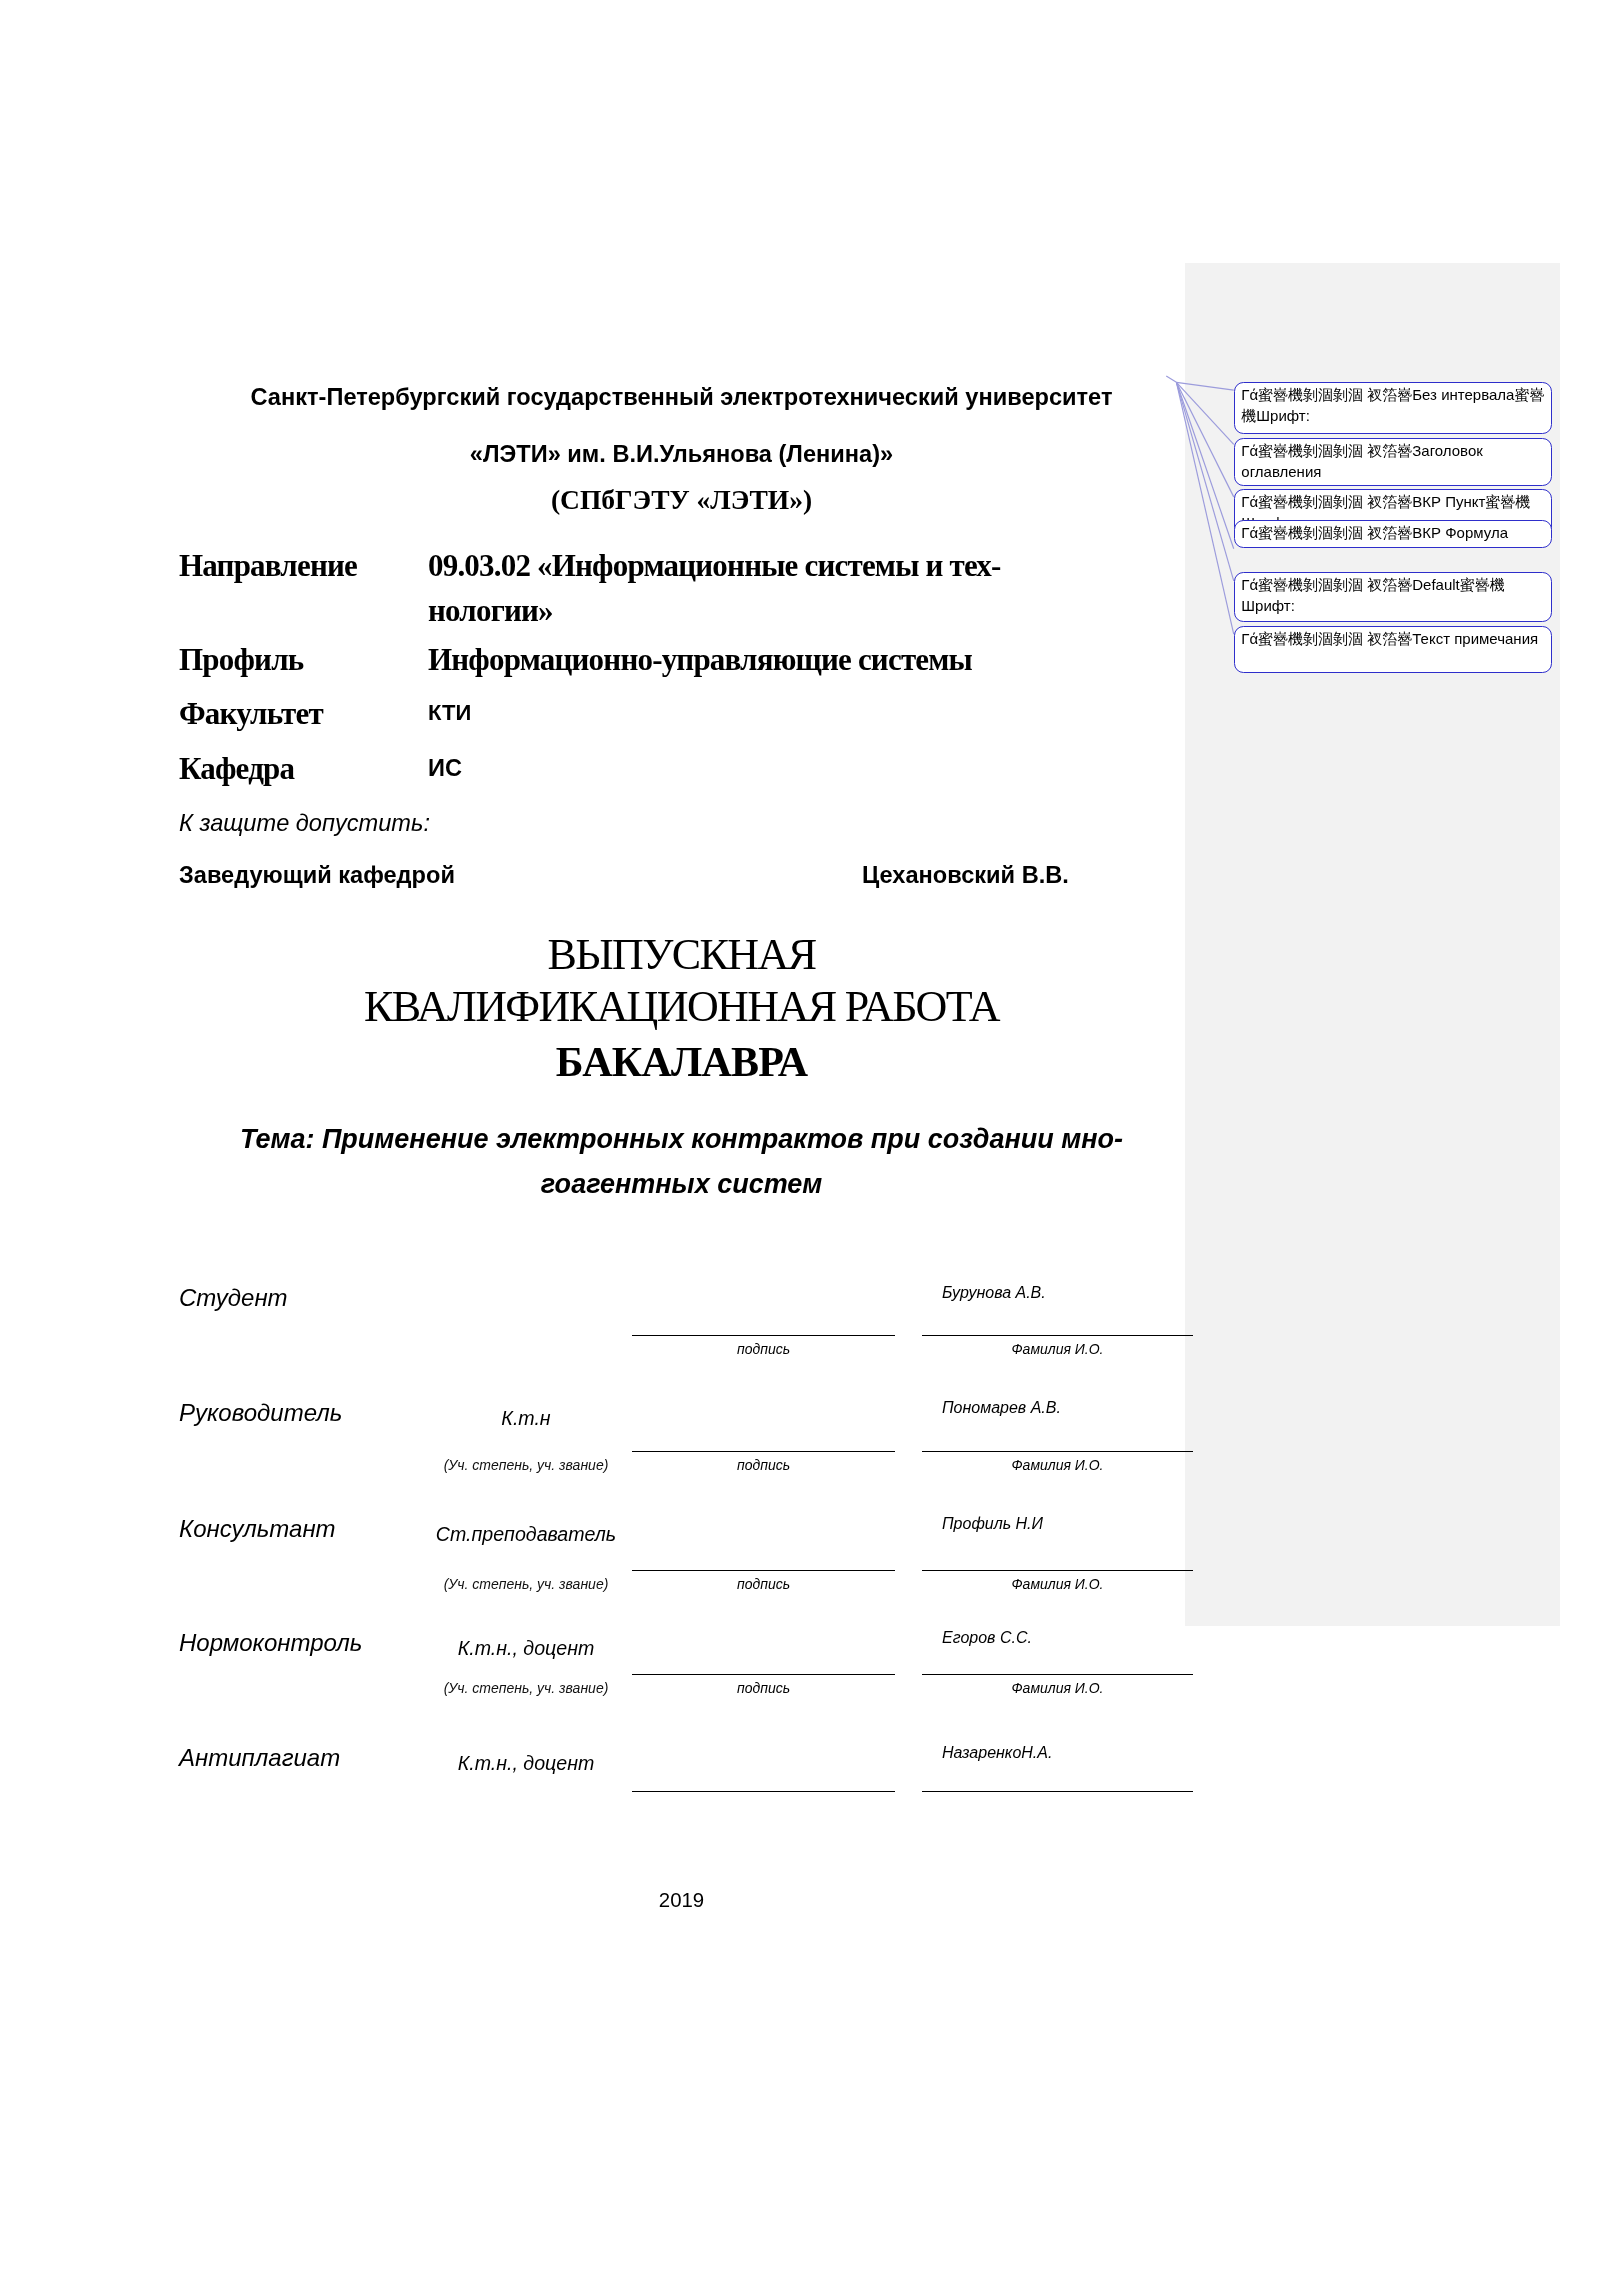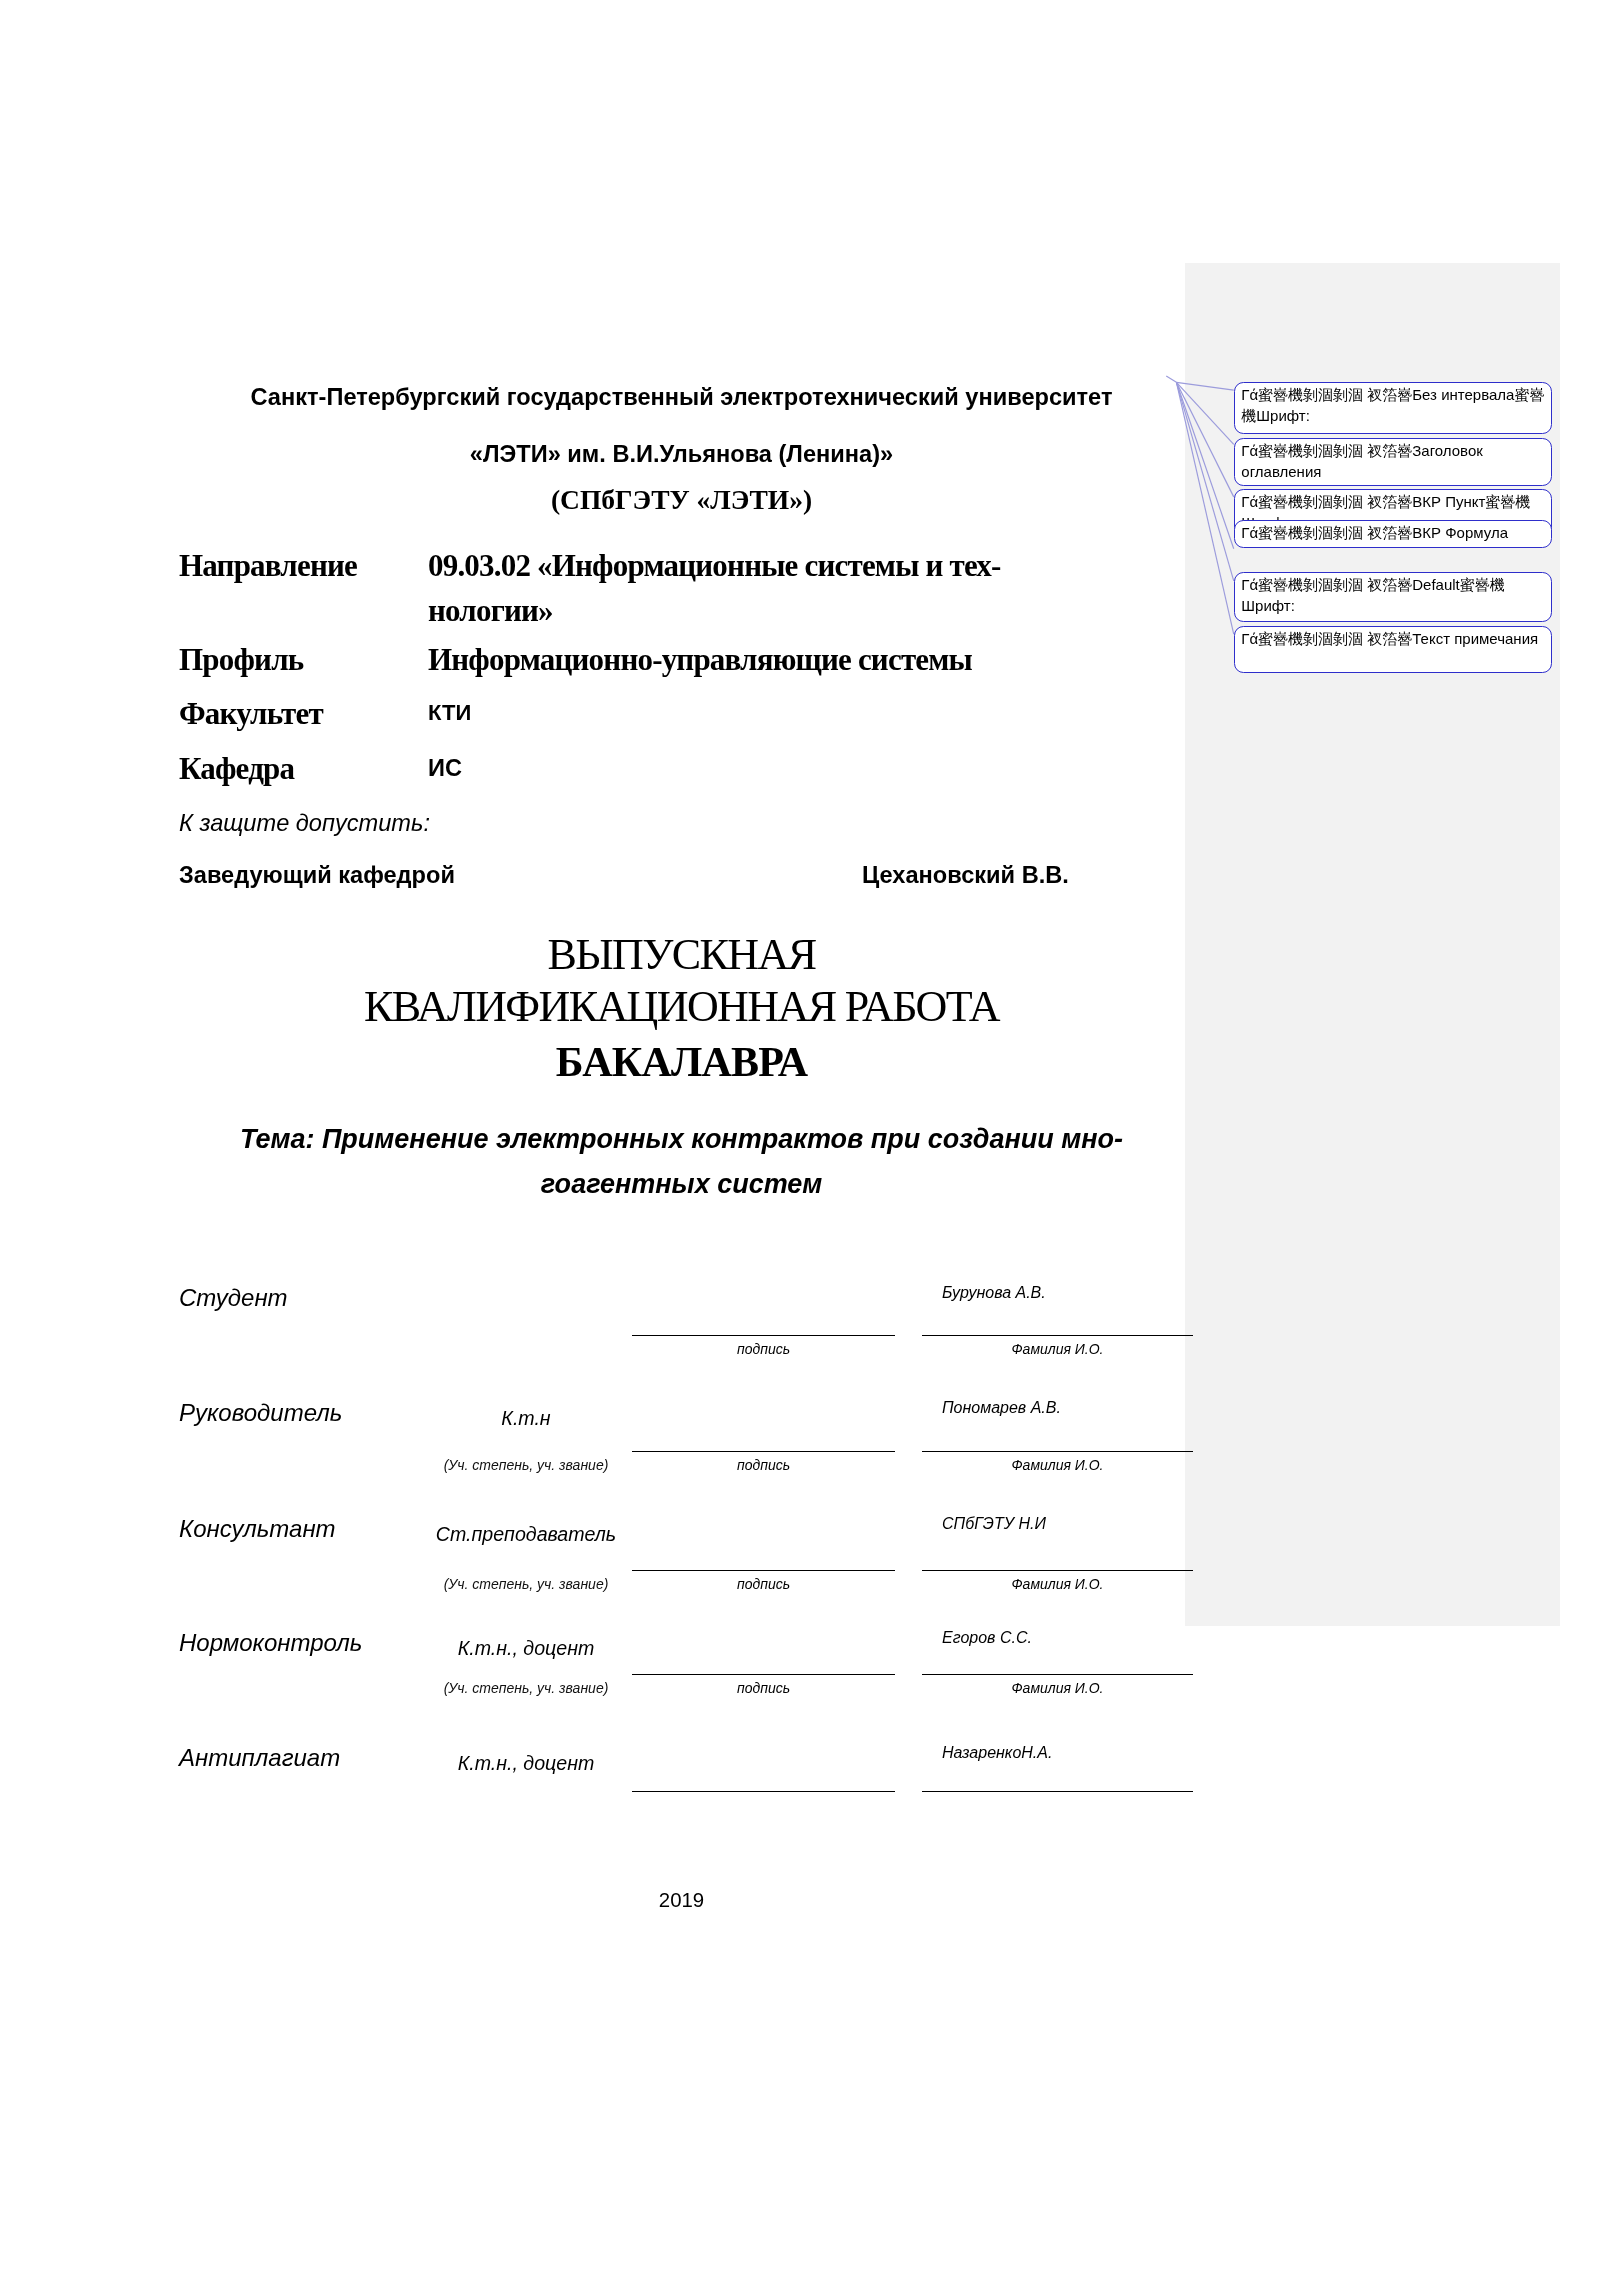--- a/index.html
+++ b/index.html
@@ -109,21 +109,21 @@
   </div>
 
   <div class="abs sig-row" style="top: 1515px;">
     <div class="abs sig-label">Консультант</div>
     <div class="abs sig-degree">Ст.преподаватель</div>
     <div class="abs sig-degree-cap" style="top: 61px;">(Уч. степень, уч. звание)</div>
     <div class="abs sig-line line-sign" style="top: 55px;"></div>
     <div class="abs cap-sign" style="top: 61px;">подпись</div>
     <div class="abs sig-line line-name" style="top: 55px;"></div>
     <div class="abs cap-name" style="top: 61px;">Фамилия И.О.</div>
-    <div class="abs sig-name">СПбГЭТУ Н.И</div>
+    <div class="abs sig-name">Профиль Н.И</div>
   </div>
 
   <div class="abs sig-row" style="top: 1629px;">
     <div class="abs sig-label">Нормоконтроль</div>
     <div class="abs sig-degree">К.т.н., доцент</div>
     <div class="abs sig-degree-cap" style="top: 51px;">(Уч. степень, уч. звание)</div>
     <div class="abs sig-line line-sign" style="top: 45px;"></div>
     <div class="abs cap-sign" style="top: 51px;">подпись</div>
     <div class="abs sig-line line-name" style="top: 45px;"></div>
     <div class="abs cap-name" style="top: 51px;">Фамилия И.О.</div>

